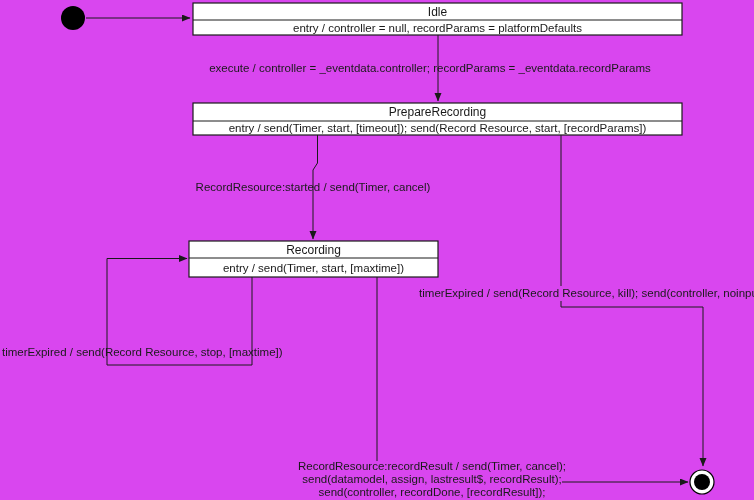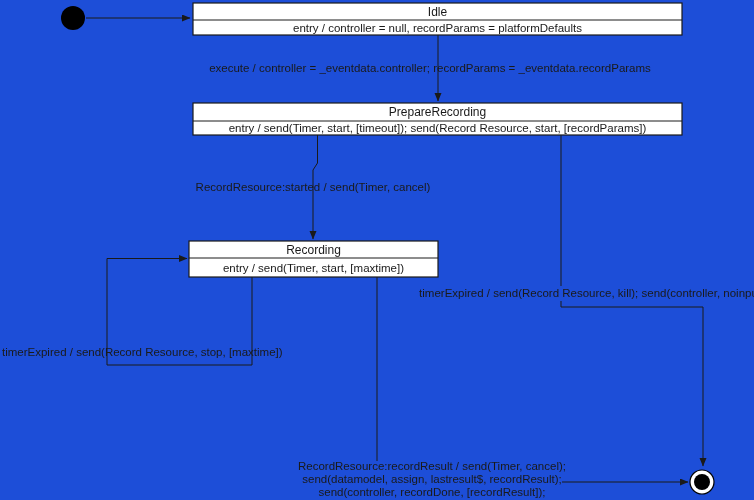--- a/index.html
+++ b/index.html
@@ -4,21 +4,21 @@
 <style>
   html, body {
     margin: 0;
     padding: 0;
     background: #ffffff;
   }
   .canvas {
     position: relative;
     width: 754px;
     height: 500px;
-    background: #1d4ed8;
+    background: #d946ef;
     overflow: hidden;
   }
   svg {
     display: block;
     font-family: "Liberation Sans", "DejaVu Sans", sans-serif;
   }
   .state-rect {
     fill: #ffffff;
     stroke: #1a1a1a;
     stroke-width: 1.2;

